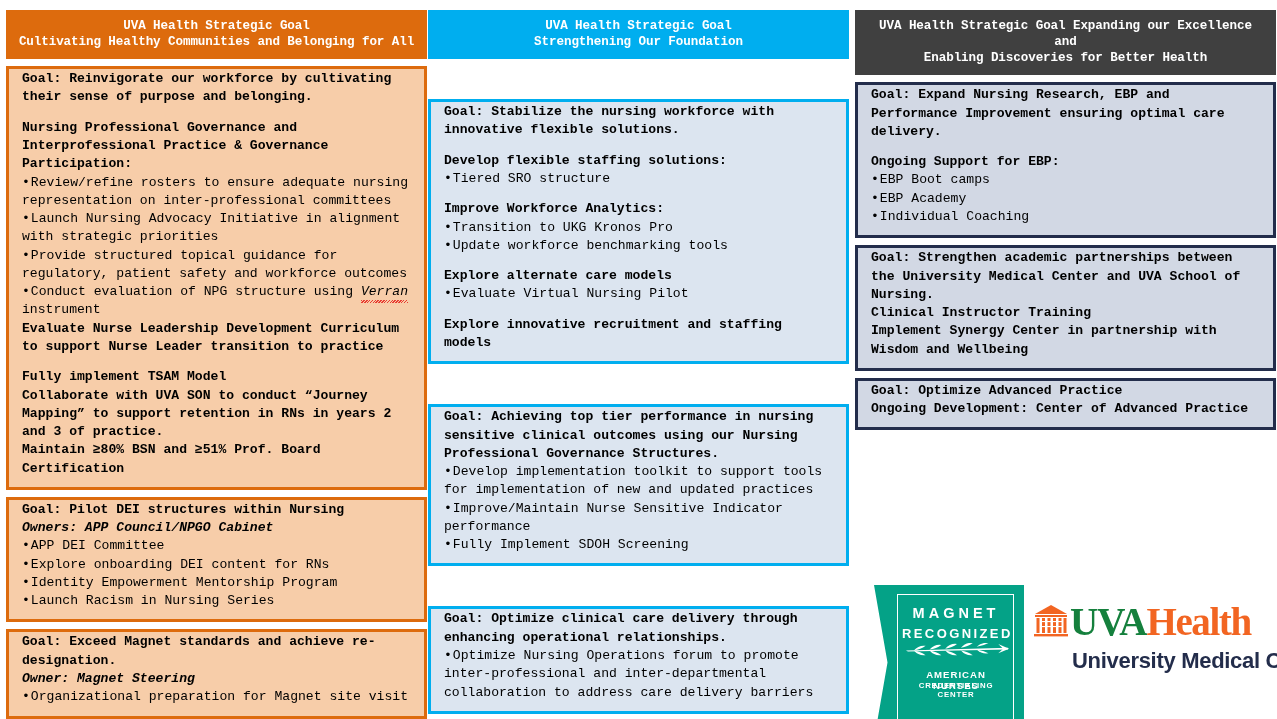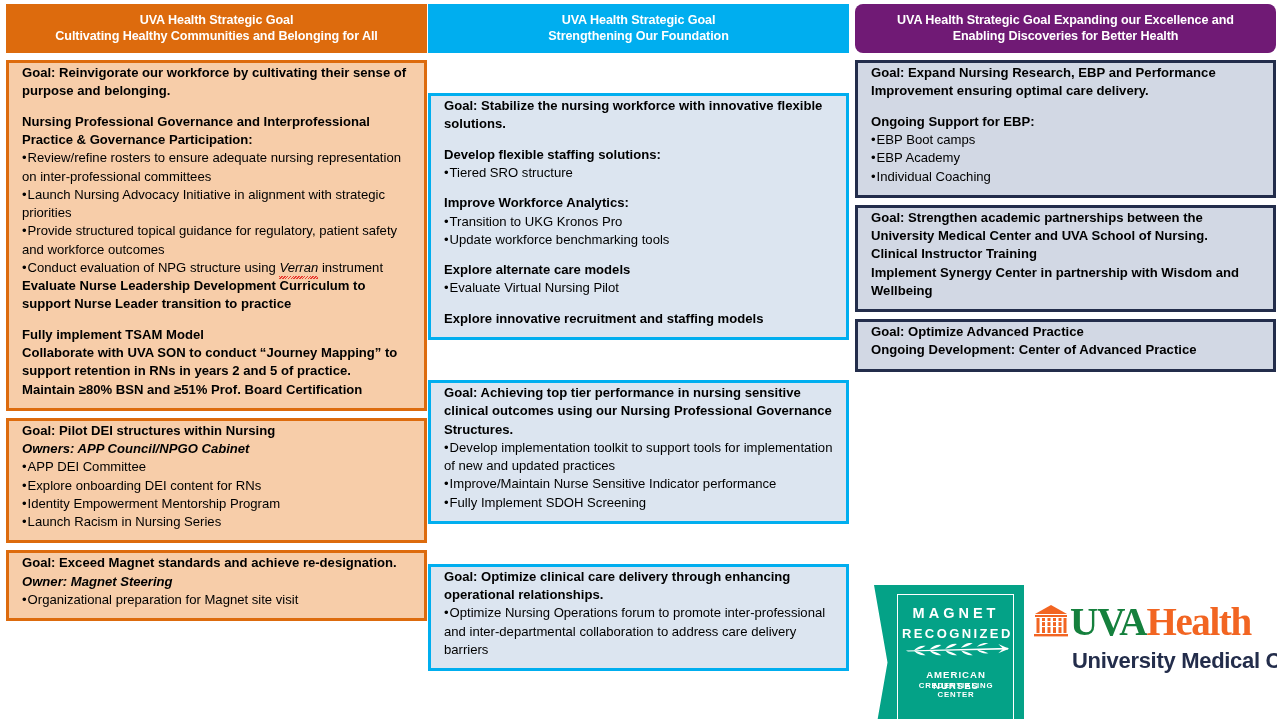--- a/index.html
+++ b/index.html
@@ -3,39 +3,39 @@
 <meta charset="utf-8">
 <style>
   html,body{margin:0;padding:0;}
   body{
     width:1277px;height:719px;background:#ffffff;overflow:hidden;
     font-family:"Liberation Sans",sans-serif;
     -webkit-font-smoothing:antialiased;
   }
   .board{position:relative;width:1277px;height:719px;}
 
-  .col{position:absolute;top:4px;width:421px;height:605px;}
+  .col{position:absolute;top:10px;width:421px;height:605px;font-family:Liberation Mono, monospace;}
   .col-1{left:6px;}
   .col-2{left:428px;}
   .col-3{left:855px;}
 
   .col-header{
     box-sizing:border-box;
     width:100%;
     padding:8px 10px 9px 10px;
     text-align:center;
     color:#ffffff;
     font-weight:bold;
     font-size:12.6px;
     line-height:1.28;
     letter-spacing:-0.1px;
   }
   .col-1 .col-header{background:#DD6B0D;}
   .col-2 .col-header{background:#00AEEF;}
-  .col-3 .col-header{background:#701a75;border-radius:8px;}
+  .col-3 .col-header{background:#404040;}
 
   .card{
     box-sizing:border-box;
     width:100%;
     border-style:solid;
     border-width:3px;
     padding:1px 11px 9px 13px;
     margin-top:7px;
     font-size:13.1px;
     line-height:1.395;
@@ -125,21 +125,21 @@
       <p class="b">Goal: Reinvigorate our workforce by cultivating their sense of purpose and belonging.</p>
       <div class="spacer"></div>
       <p class="b">Nursing Professional Governance and Interprofessional Practice &amp; Governance Participation:</p>
       <p class="bullet">Review/refine rosters to ensure adequate nursing representation on inter-professional committees</p>
       <p class="bullet">Launch Nursing Advocacy Initiative in alignment with strategic priorities</p>
       <p class="bullet">Provide structured topical guidance for regulatory, patient safety and workforce outcomes</p>
       <p class="bullet"><span>Conduct evaluation of NPG structure using </span><span class="sp">Verran</span><span> instrument</span></p>
       <p class="b">Evaluate Nurse Leadership Development Curriculum to support Nurse Leader transition to practice</p>
       <div class="spacer"></div>
       <p class="b">Fully implement TSAM Model</p>
-      <p class="b">Collaborate with UVA SON to conduct “Journey Mapping” to support retention in RNs in years 2 and 5 of practice.</p>
+      <p class="b">Collaborate with UVA SON to conduct “Journey Mapping” to support retention in RNs in years 2 and 3 of practice.</p>
       <p class="b">Maintain ≥80% BSN and ≥51% Prof. Board Certification</p>
     </div>
 
     <div class="card">
       <p class="b">Goal: Pilot DEI structures within Nursing</p>
       <p class="bi">Owners: APP Council/NPGO Cabinet</p>
       <p class="bullet">APP DEI Committee</p>
       <p class="bullet">Explore onboarding DEI content for RNs</p>
       <p class="bullet">Identity Empowerment Mentorship Program</p>
       <p class="bullet">Launch Racism in Nursing Series</p>

